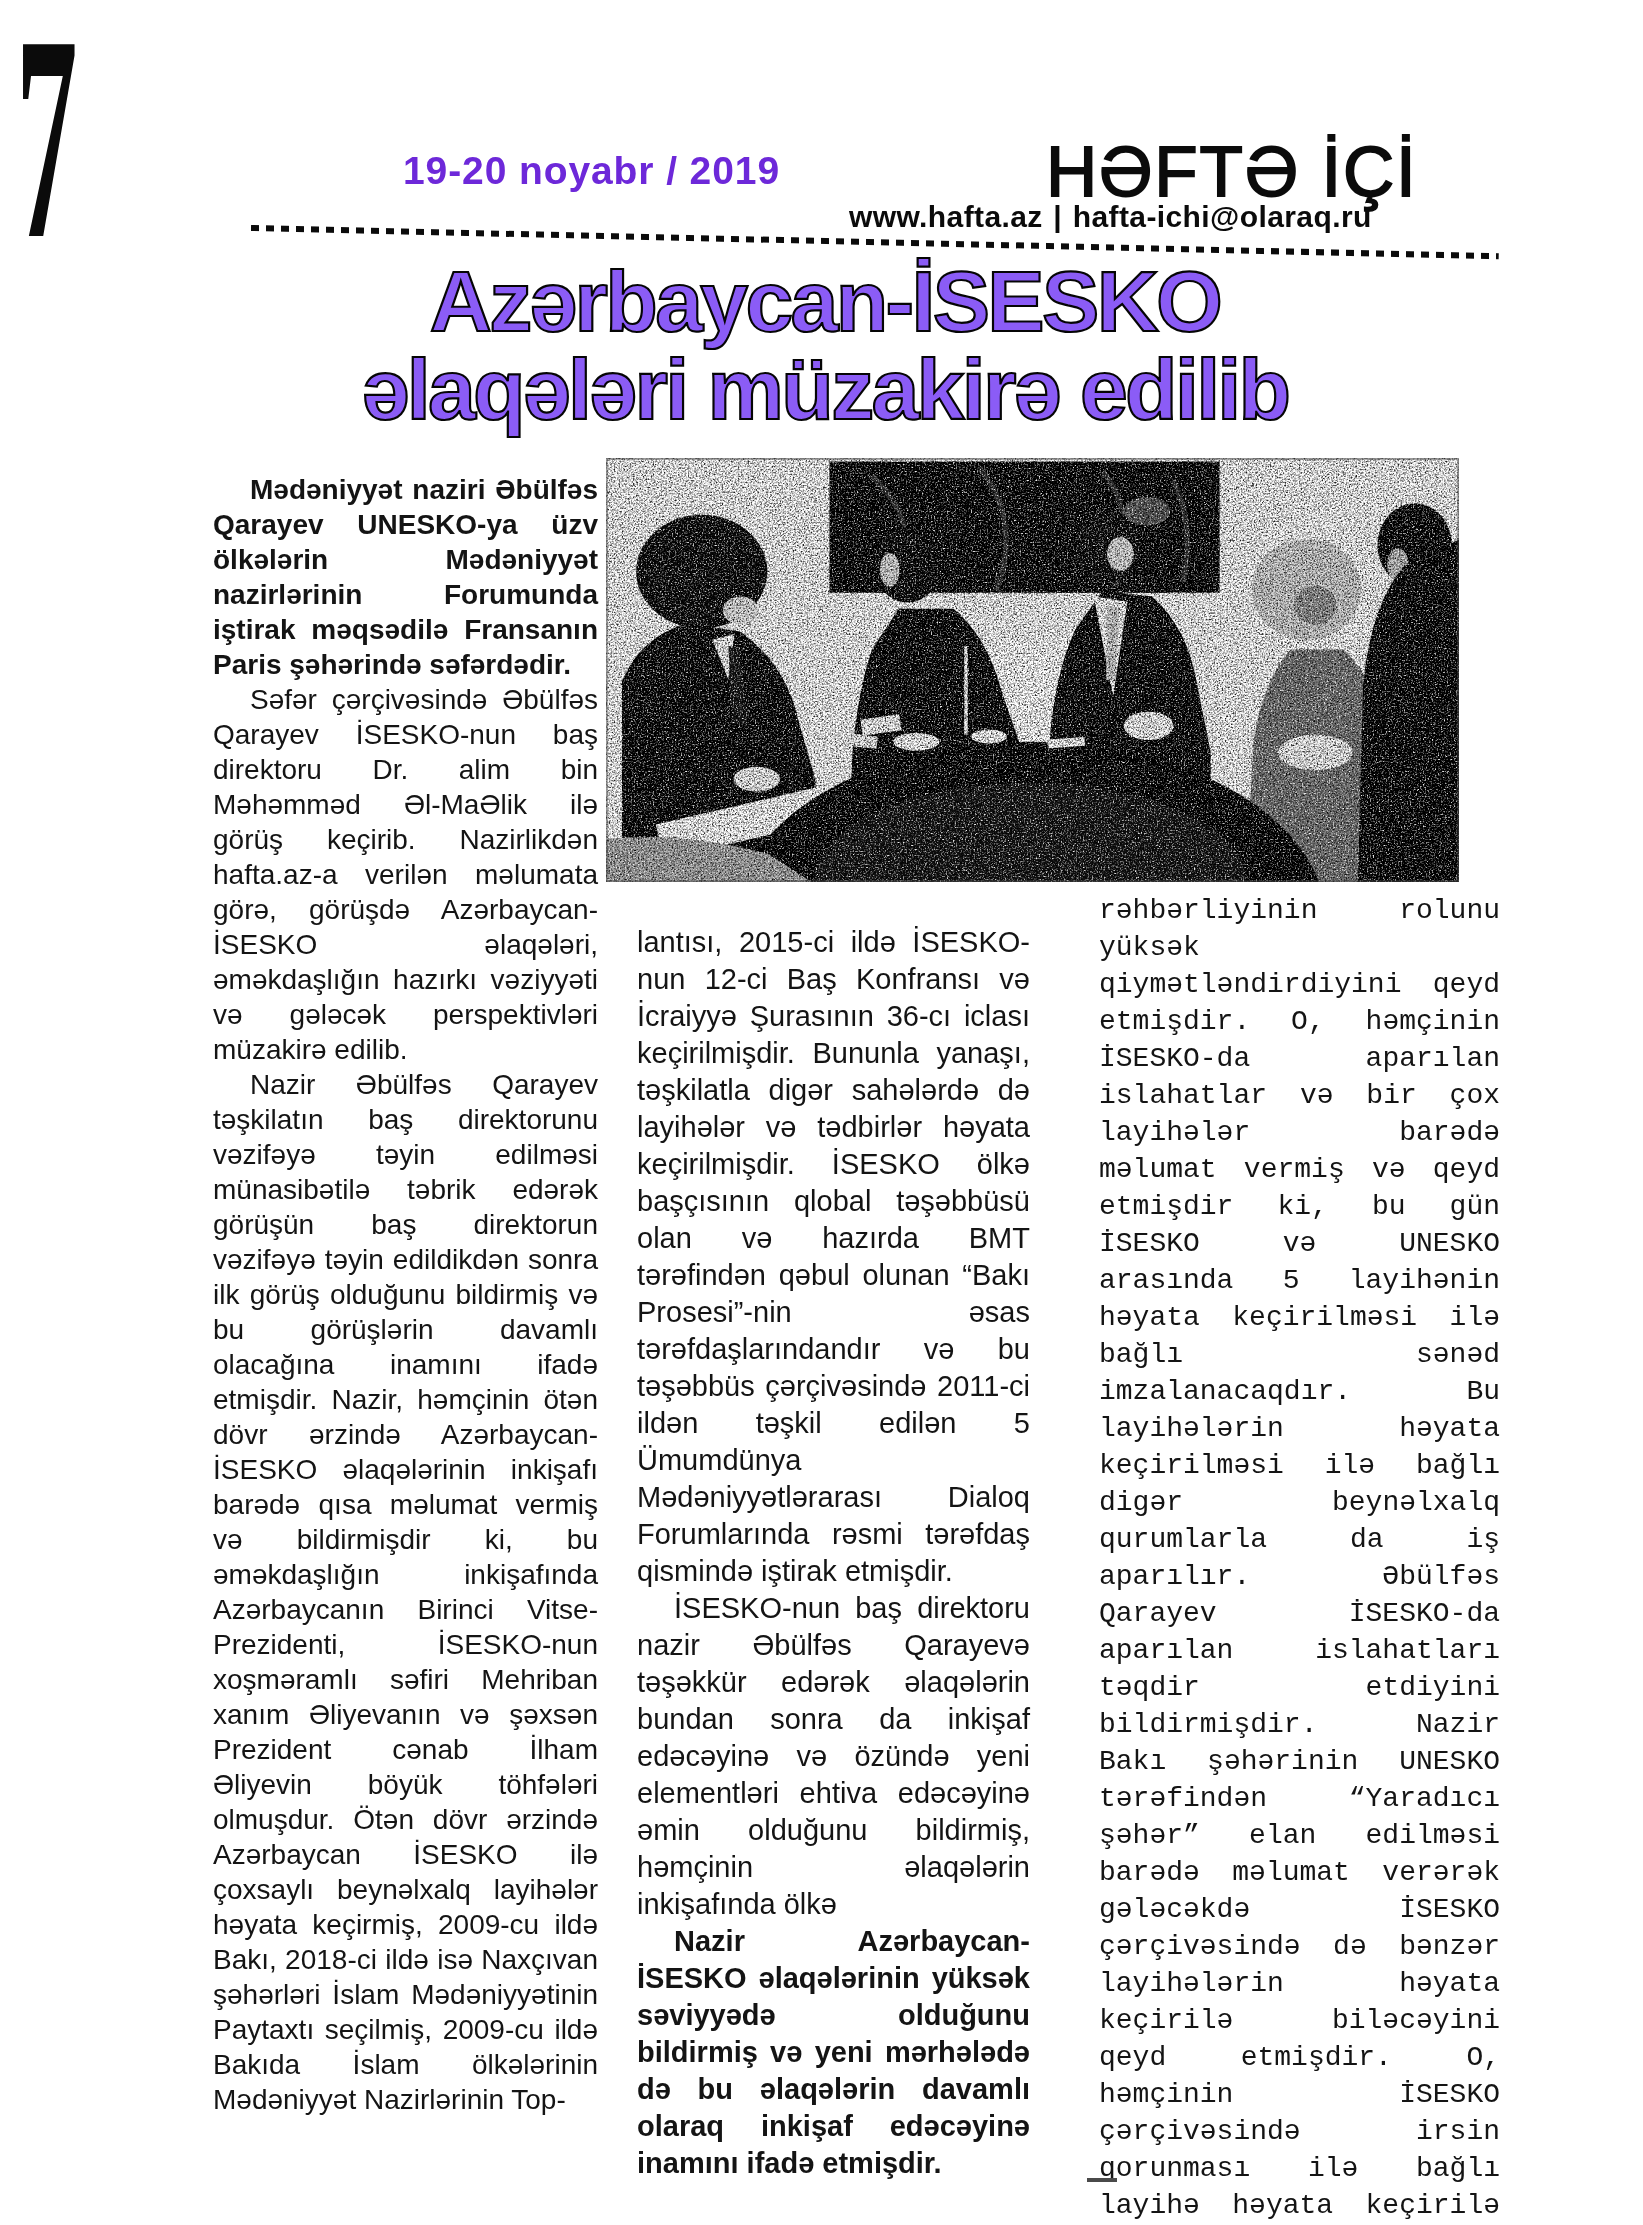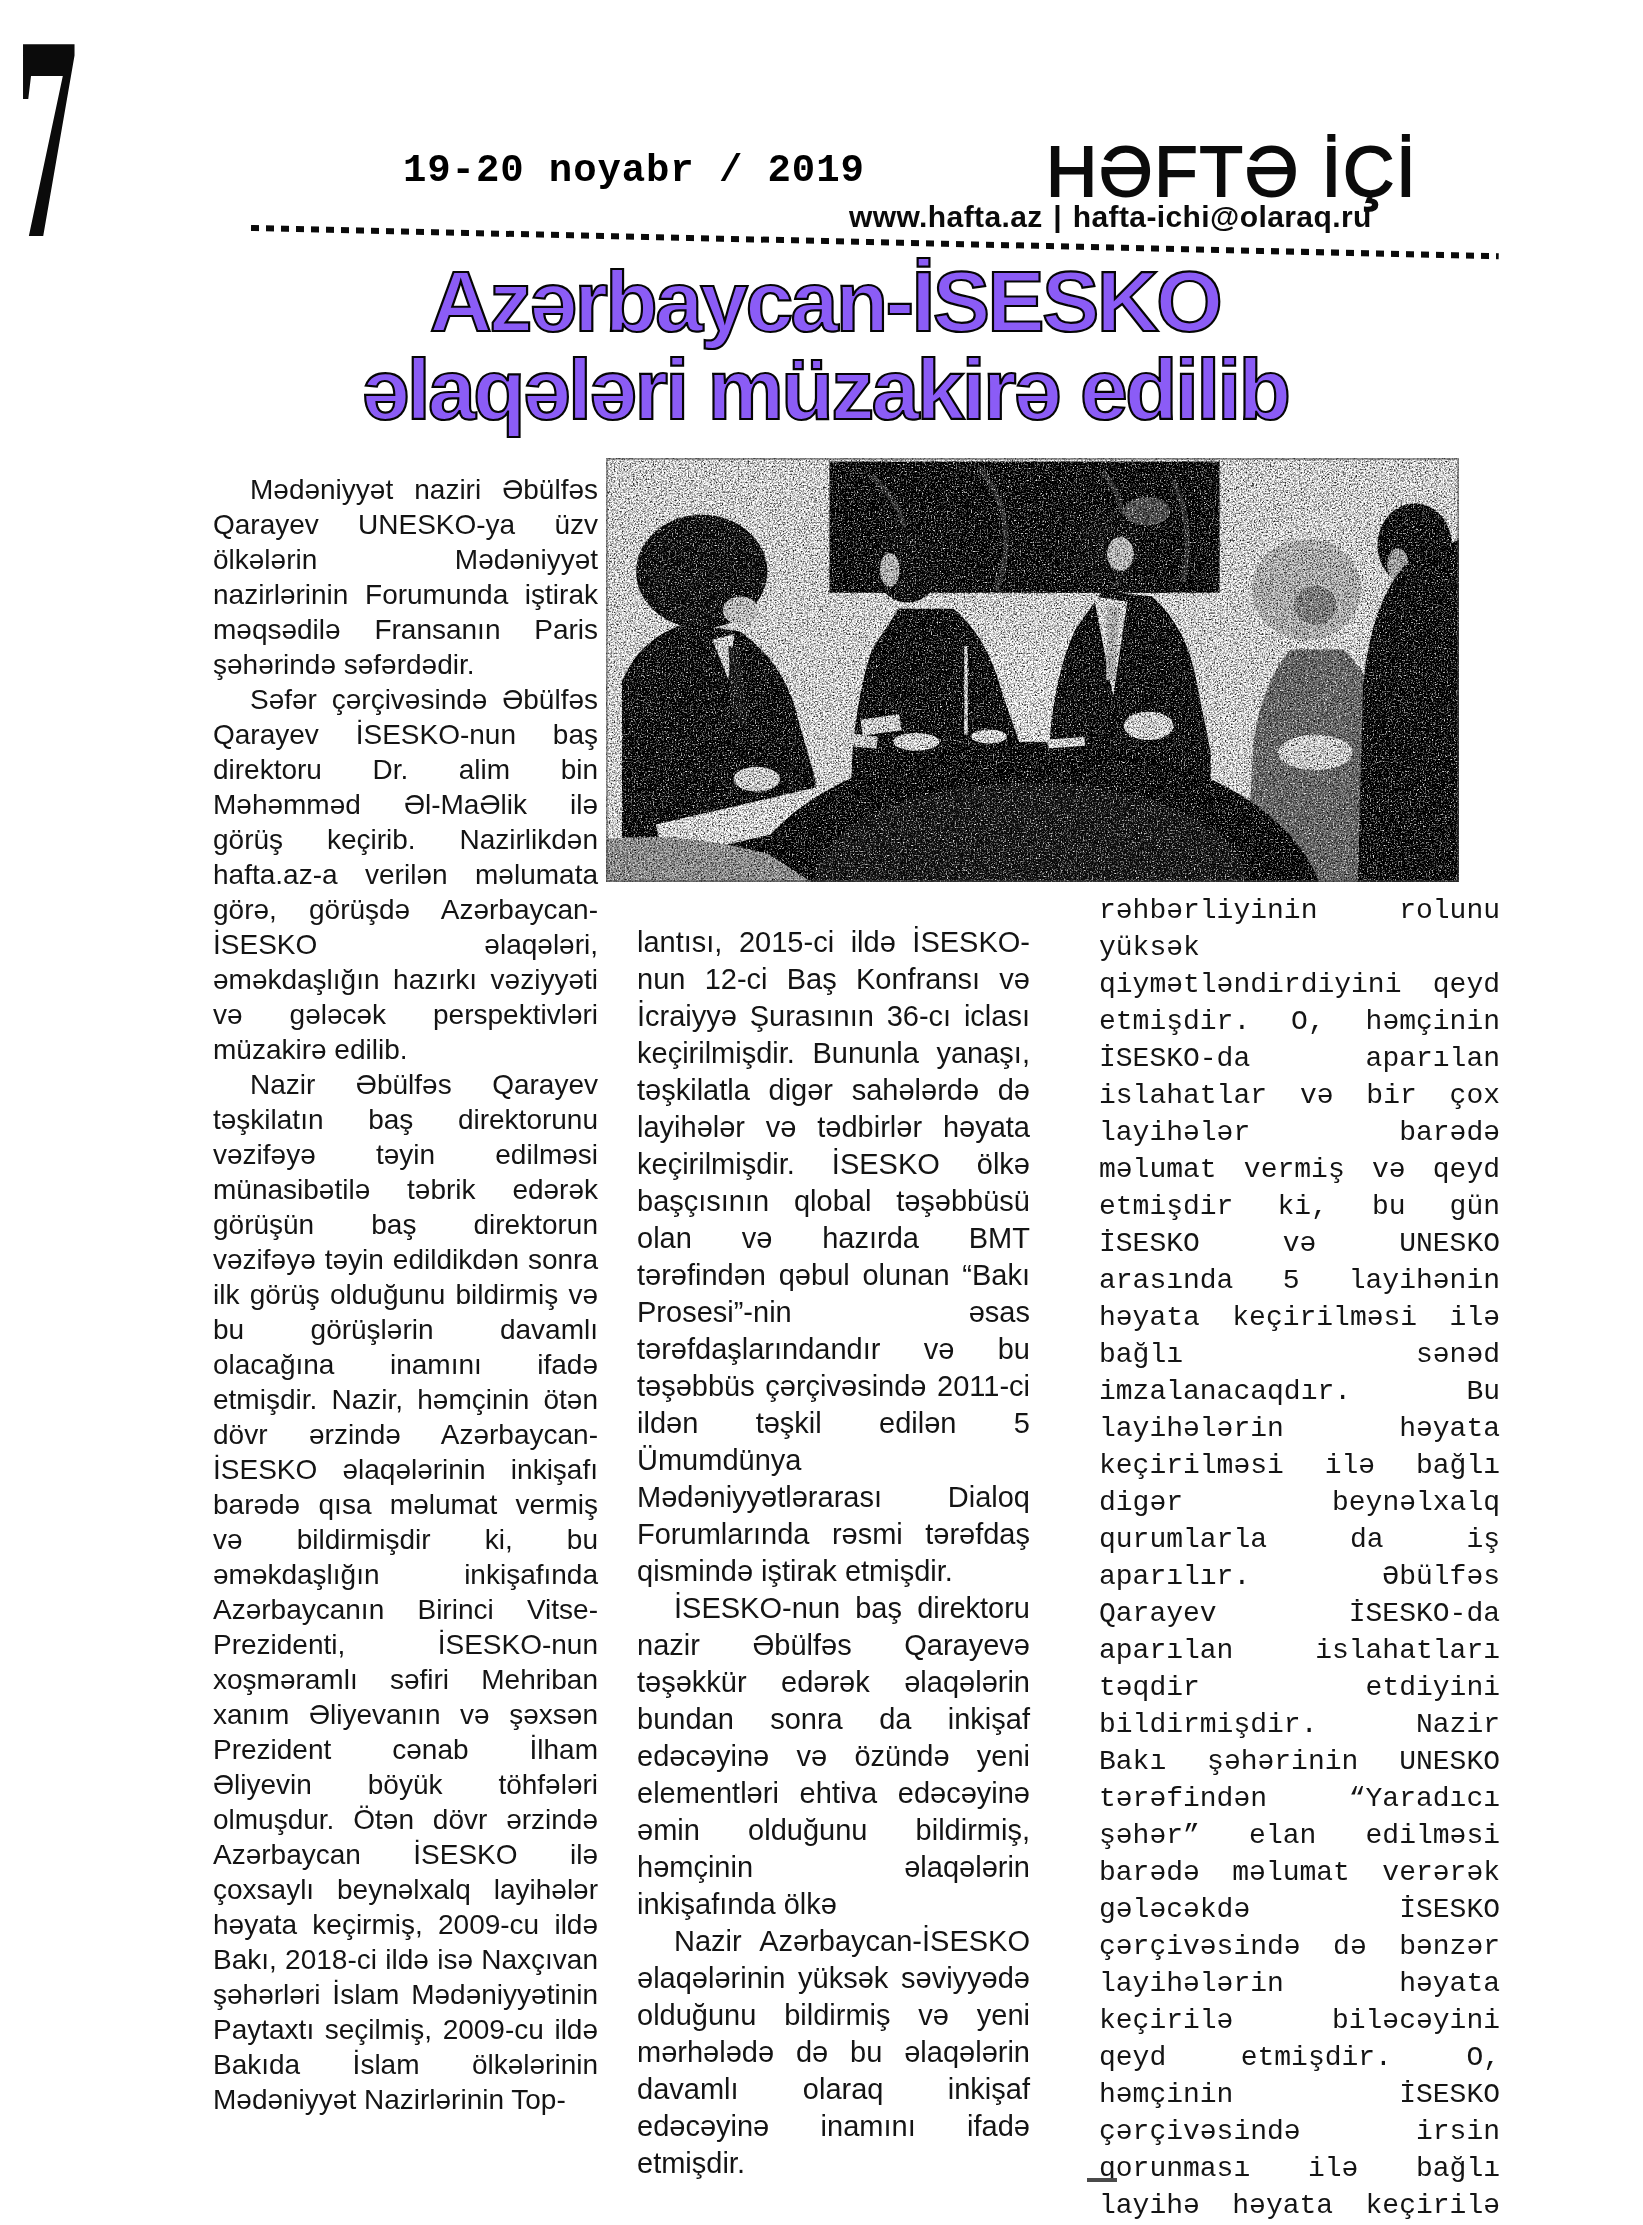--- a/index.html
+++ b/index.html
@@ -15,22 +15,22 @@
   .pageno{
     position:absolute;left:16px;top:-8.9px;
     font-family:"Liberation Serif",serif;
     font-weight:700;font-size:293px;line-height:1;
     transform:scaleX(0.42);transform-origin:left top;
     color:#0b0b0b;
   }
   
   .issue-date{
     position:absolute;left:403px;top:149px;
-    font-family:Liberation Mono, monospace;
-    font-weight:700;font-size:39px;letter-spacing:0.9px;color:#000000;
+    font-family:Liberation Sans, sans-serif;
+    font-weight:700;font-size:39px;letter-spacing:0.9px;color:#6d28d9;
   }
   .masthead{
     position:absolute;left:1046px;top:131px;
     font-size:71px;font-weight:400;letter-spacing:1.8px;
     color:#0b0b0b;-webkit-text-stroke:1.8px #0b0b0b;
     white-space:nowrap;
   }
   .contacts{
     position:absolute;left:849px;top:200px;
     font-size:30px;font-weight:700;letter-spacing:0.4px;
@@ -53,21 +53,21 @@
   .photo{
     position:absolute;left:606px;top:458px;width:853px;height:424px;margin:0;
   }
   .photo svg{display:block;width:100%;height:100%;filter:grayscale(1) contrast(1.08);}
   
   .col{
     position:absolute;text-align:justify;color:#141414;
   }
   .col p{margin:0;}
   .col p.ind{text-indent:37px;}
-  .col p.bold{font-weight:400;}
+  .col p.bold{font-weight:700;}
   .col1{left:213px;top:472px;width:385px;font-size:28px;line-height:35px;}
   .col2{left:637px;top:924px;width:393px;font-size:29px;line-height:37px;}
   .col3{left:1099px;top:892px;width:401px;font-size:28px;line-height:37px;font-family:Liberation Mono, monospace;}
   .endmark{
     position:absolute;left:1087px;top:2178px;width:30px;height:3.5px;background:#4a4a4a;
   }
 </style>
 </head>
 <body>
 

